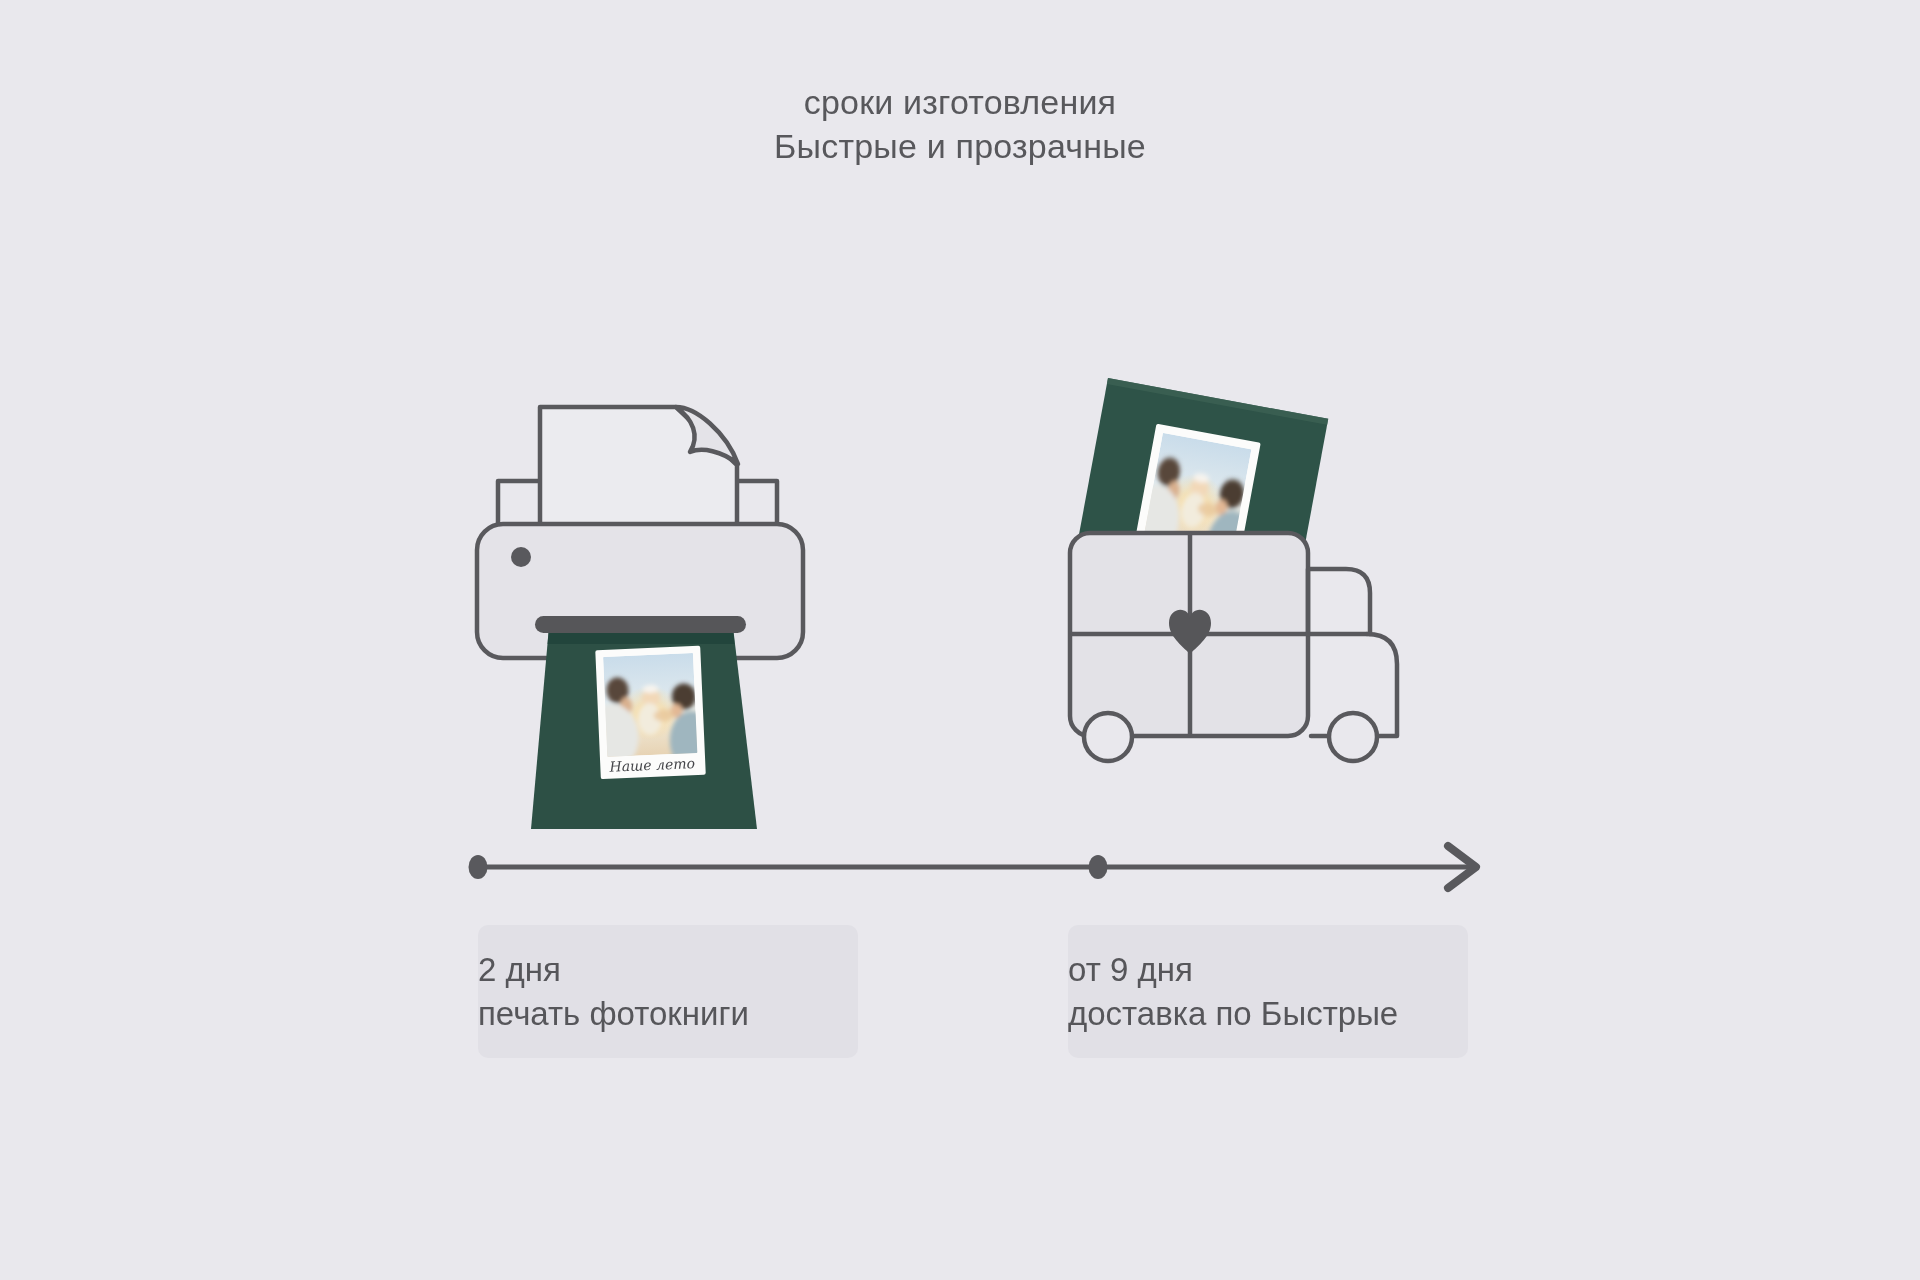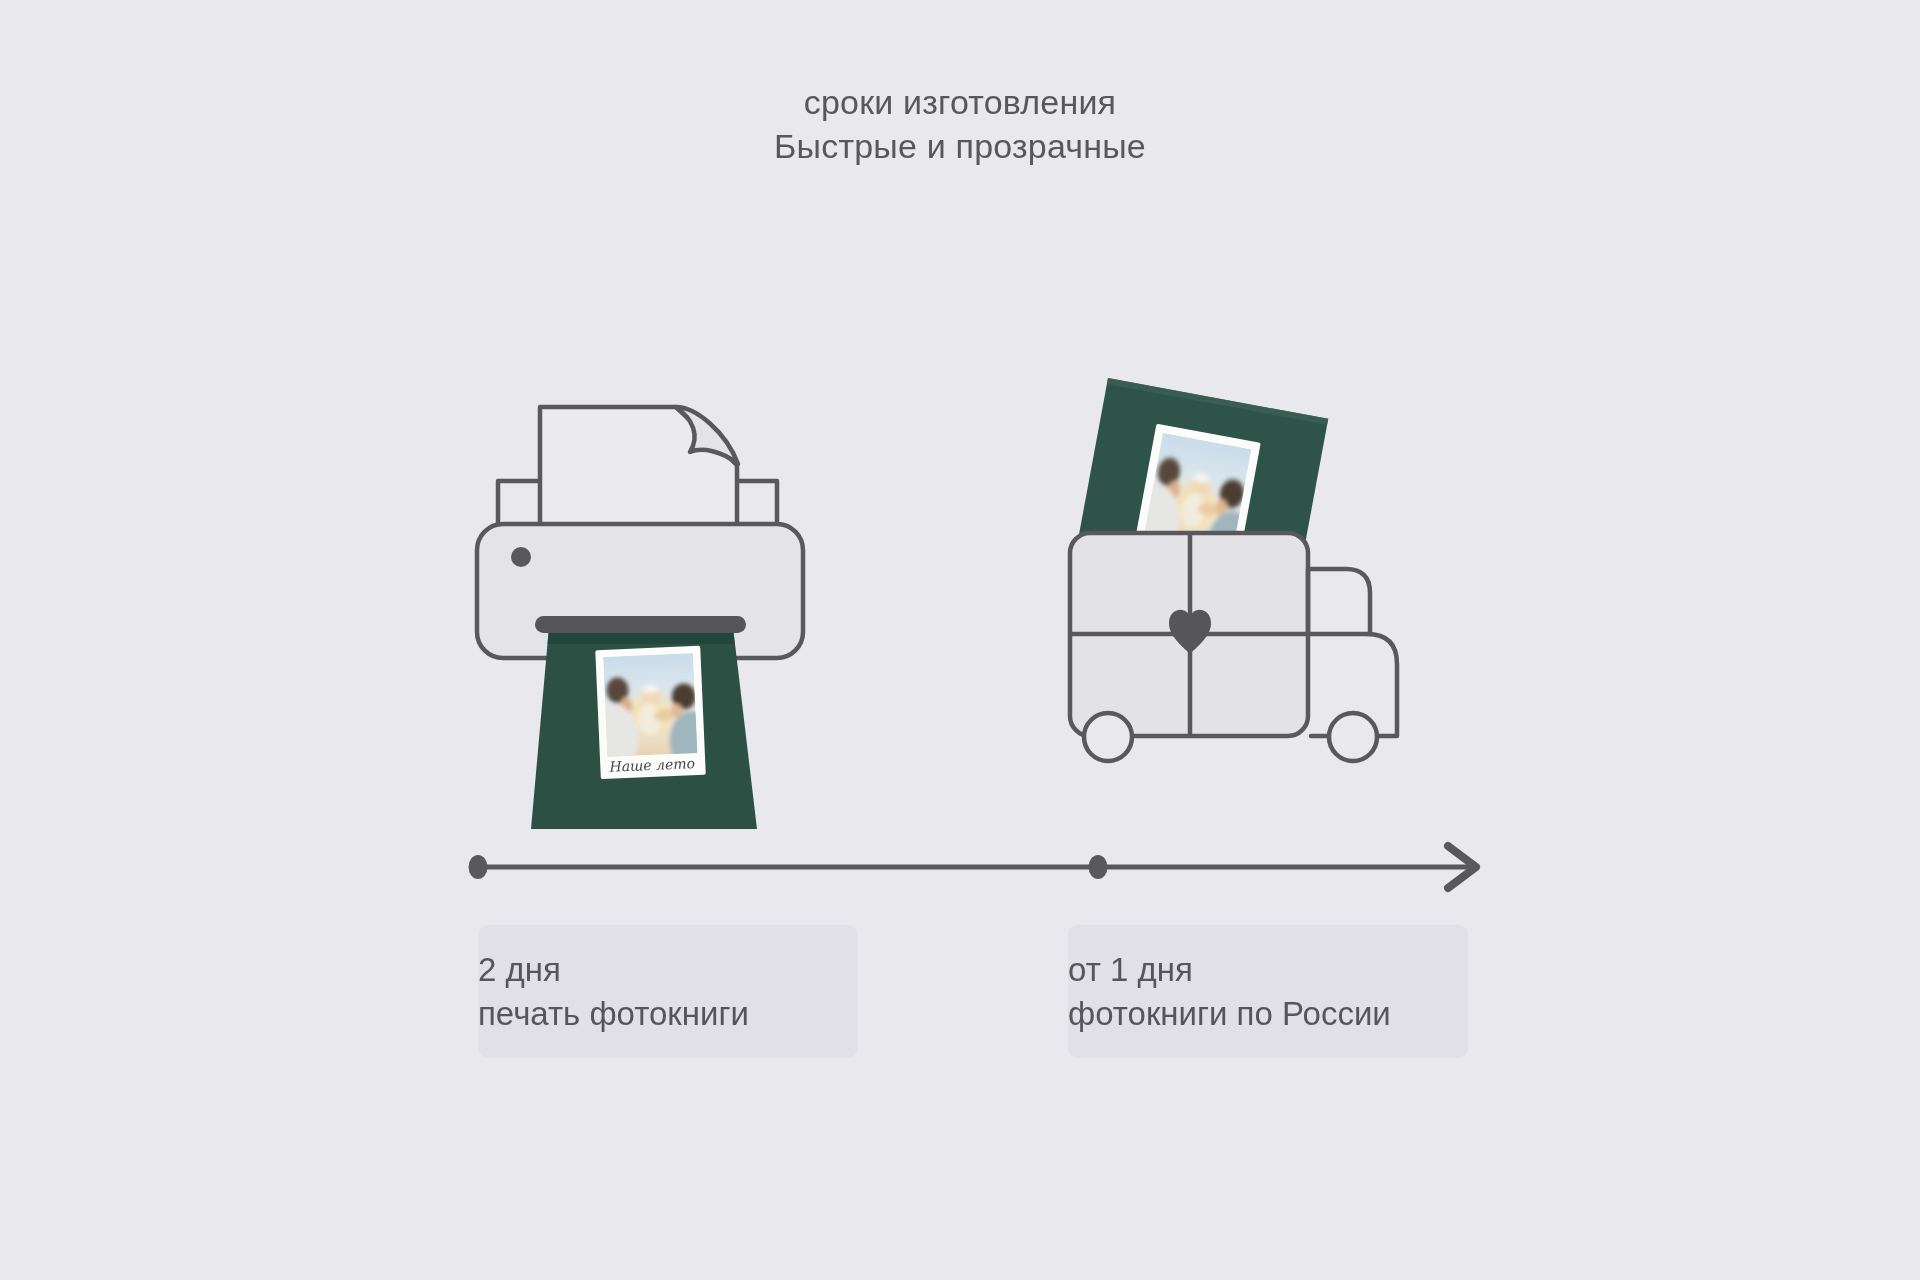--- a/index.html
+++ b/index.html
@@ -151,17 +151,17 @@
       <ellipse cx="1098" cy="867" rx="9.5" ry="12" fill="#59595d"></ellipse>
       <path d="M1448,846 L1476,867 L1448,888" fill="none" stroke="#59595d" stroke-width="8" stroke-linecap="round" stroke-linejoin="round"></path>
     </g>
   </svg>
 
   <div class="step-card" id="card-printing">
     <span>2 дня</span>
     <span>печать фотокниги</span>
   </div>
   <div class="step-card" id="card-delivery">
-    <span>от 1 дня</span>
-    <span>фотокниги по России</span>
+    <span>от 9 дня</span>
+    <span>доставка по Быстрые</span>
   </div>
 
 </div>
 
 </body></html>

